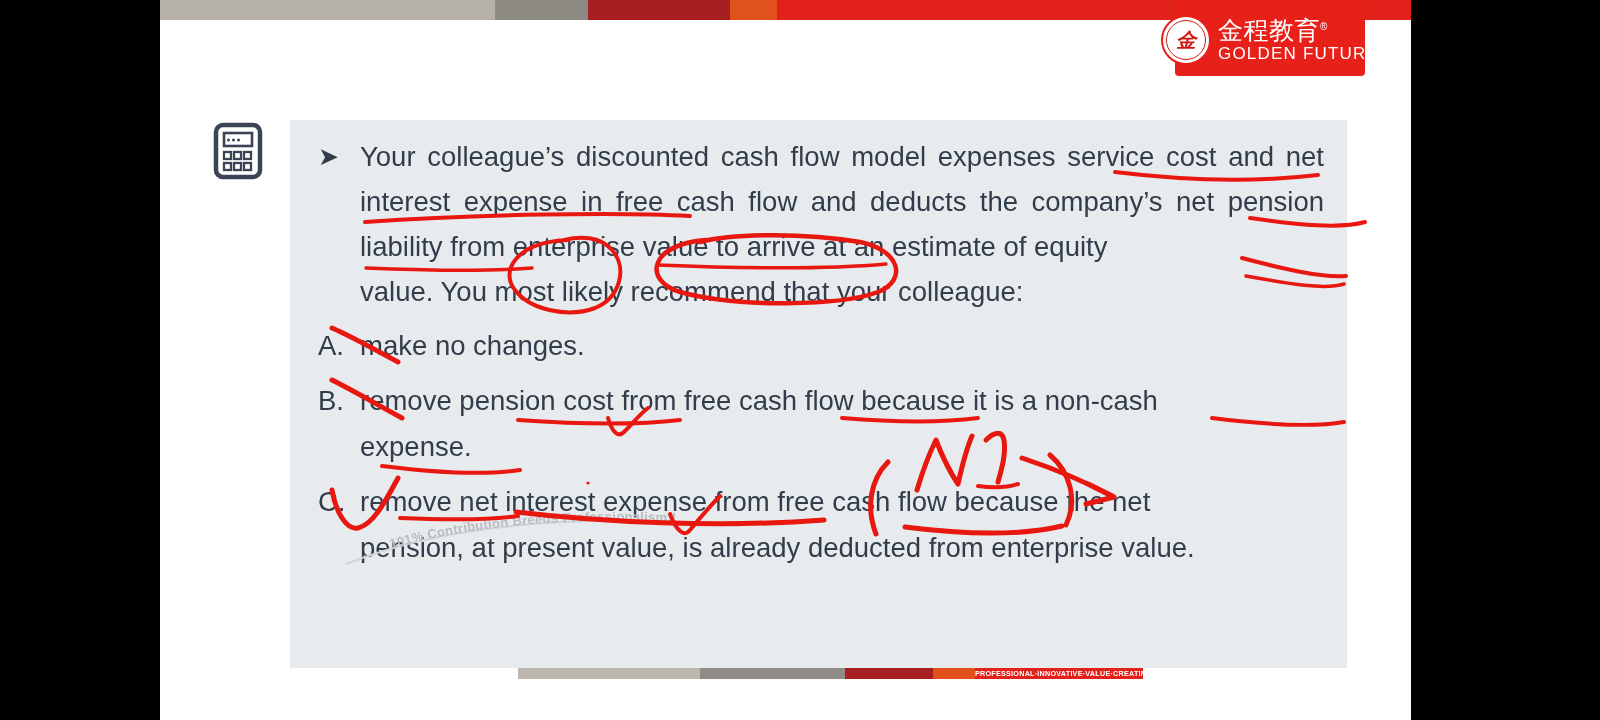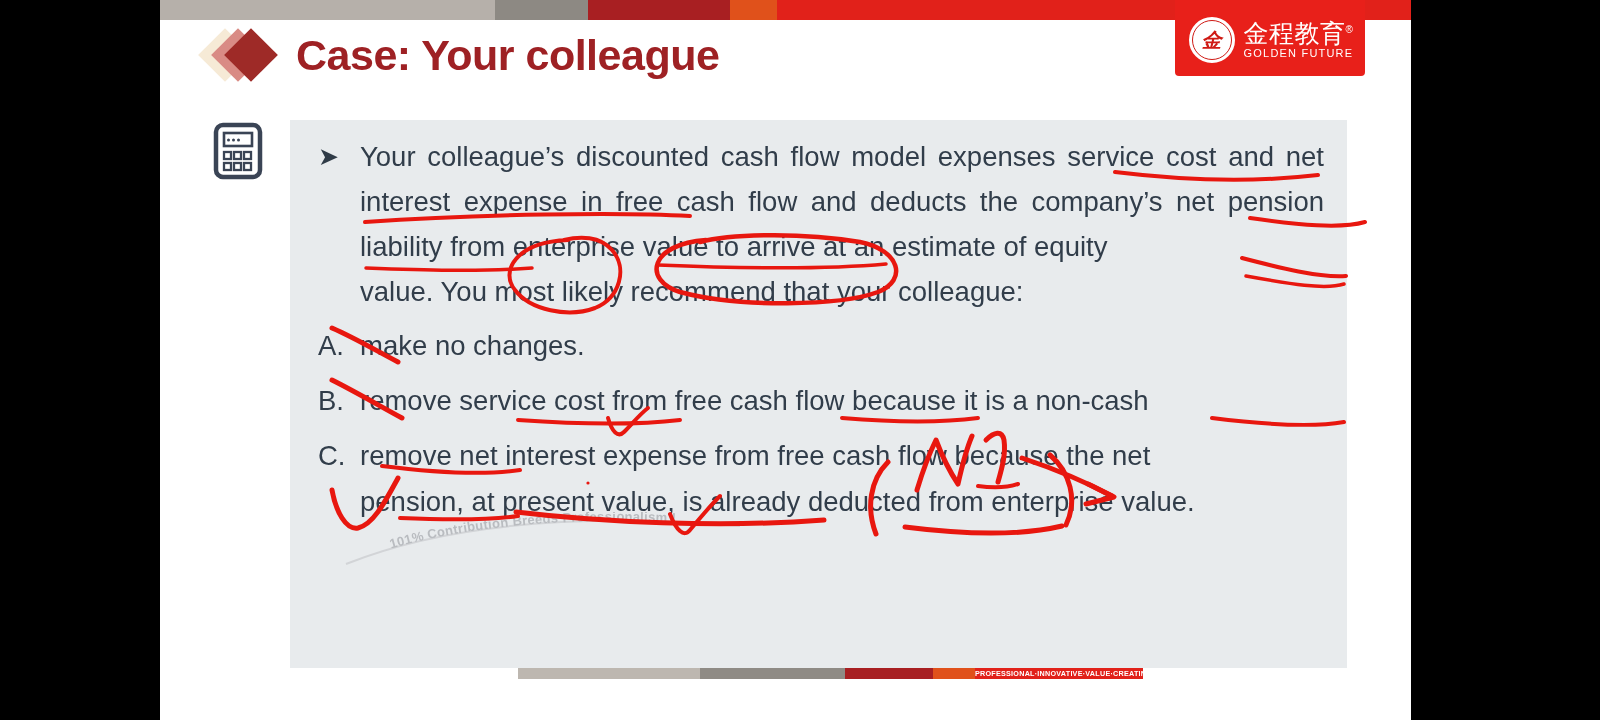--- a/index.html
+++ b/index.html
@@ -95,21 +95,21 @@
   }
   #brandtext { color: #fff; line-height: 1.05; }
   #brand-cn {
     font-size: 25px;
     font-weight: normal;
     letter-spacing: 0.5px;
     white-space: nowrap;
   }
   #brand-cn .reg { font-size: 10px; vertical-align: super; }
   #brand-en {
-    font-size: 11px;
+    font-size: 17px;
     letter-spacing: 1.2px;
     white-space: nowrap;
     margin-top: 2px;
   }
 
   
   #titlerow {
     position: absolute;
     left: 44px;
     top: 26px;
@@ -297,28 +297,20 @@
       <div id="seal">
         <span class="ring"></span>
         <span class="mark">金</span>
       </div>
       <div id="brandtext">
         <div id="brand-cn"><span>金程教育</span><span class="reg">®</span></div>
         <div id="brand-en">GOLDEN  FUTURE</div>
       </div>
     </div>
 
-    <div id="titlerow">
-      <div id="diamonds">
-        <i class="d1"></i>
-        <i class="d2"></i>
-        <i class="d3"></i>
-      </div>
-      <div id="slidetitle">Case: Your colleague</div>
-    </div>
 
     <svg id="calc-icon" viewBox="0 0 52 58">
       <rect x="4" y="3" width="44" height="52" rx="7" ry="7" fill="none" stroke="#3a4455" stroke-width="4.5"></rect>
       <rect x="12" y="11" width="28" height="13" fill="none" stroke="#3a4455" stroke-width="2.6"></rect>
       <circle cx="16.5" cy="18" r="1.5" fill="#3a4455"></circle>
       <circle cx="21.5" cy="18" r="1.5" fill="#3a4455"></circle>
       <circle cx="26.5" cy="18" r="1.5" fill="#3a4455"></circle>
       <rect x="12" y="30" width="7" height="7" fill="none" stroke="#3a4455" stroke-width="2.3"></rect>
       <rect x="22" y="30" width="7" height="7" fill="none" stroke="#3a4455" stroke-width="2.3"></rect>
       <rect x="32" y="30" width="7" height="7" fill="none" stroke="#3a4455" stroke-width="2.3"></rect>
@@ -344,21 +336,22 @@
         <div class="opt">
           <div class="opt-label">A.</div>
           <div class="opt-text nojust">
             <span class="lastline">make no changes.</span>
           </div>
         </div>
 
         <div class="opt">
           <div class="opt-label">B.</div>
           <div class="opt-text">
-            <span>remove service cost from free cash flow because it is a non-cash</span>
+            <span>remove pension cost from free cash flow because it is a non-cash</span>
+            <span class="lastline">expense.</span>
           </div>
         </div>
 
         <div class="opt">
           <div class="opt-label">C.</div>
           <div class="opt-text">
             <span>remove net interest expense from free cash flow because the net</span>
             <span class="lastline">pension, at present value, is already deducted from enterprise value.</span>
           </div>
         </div>

